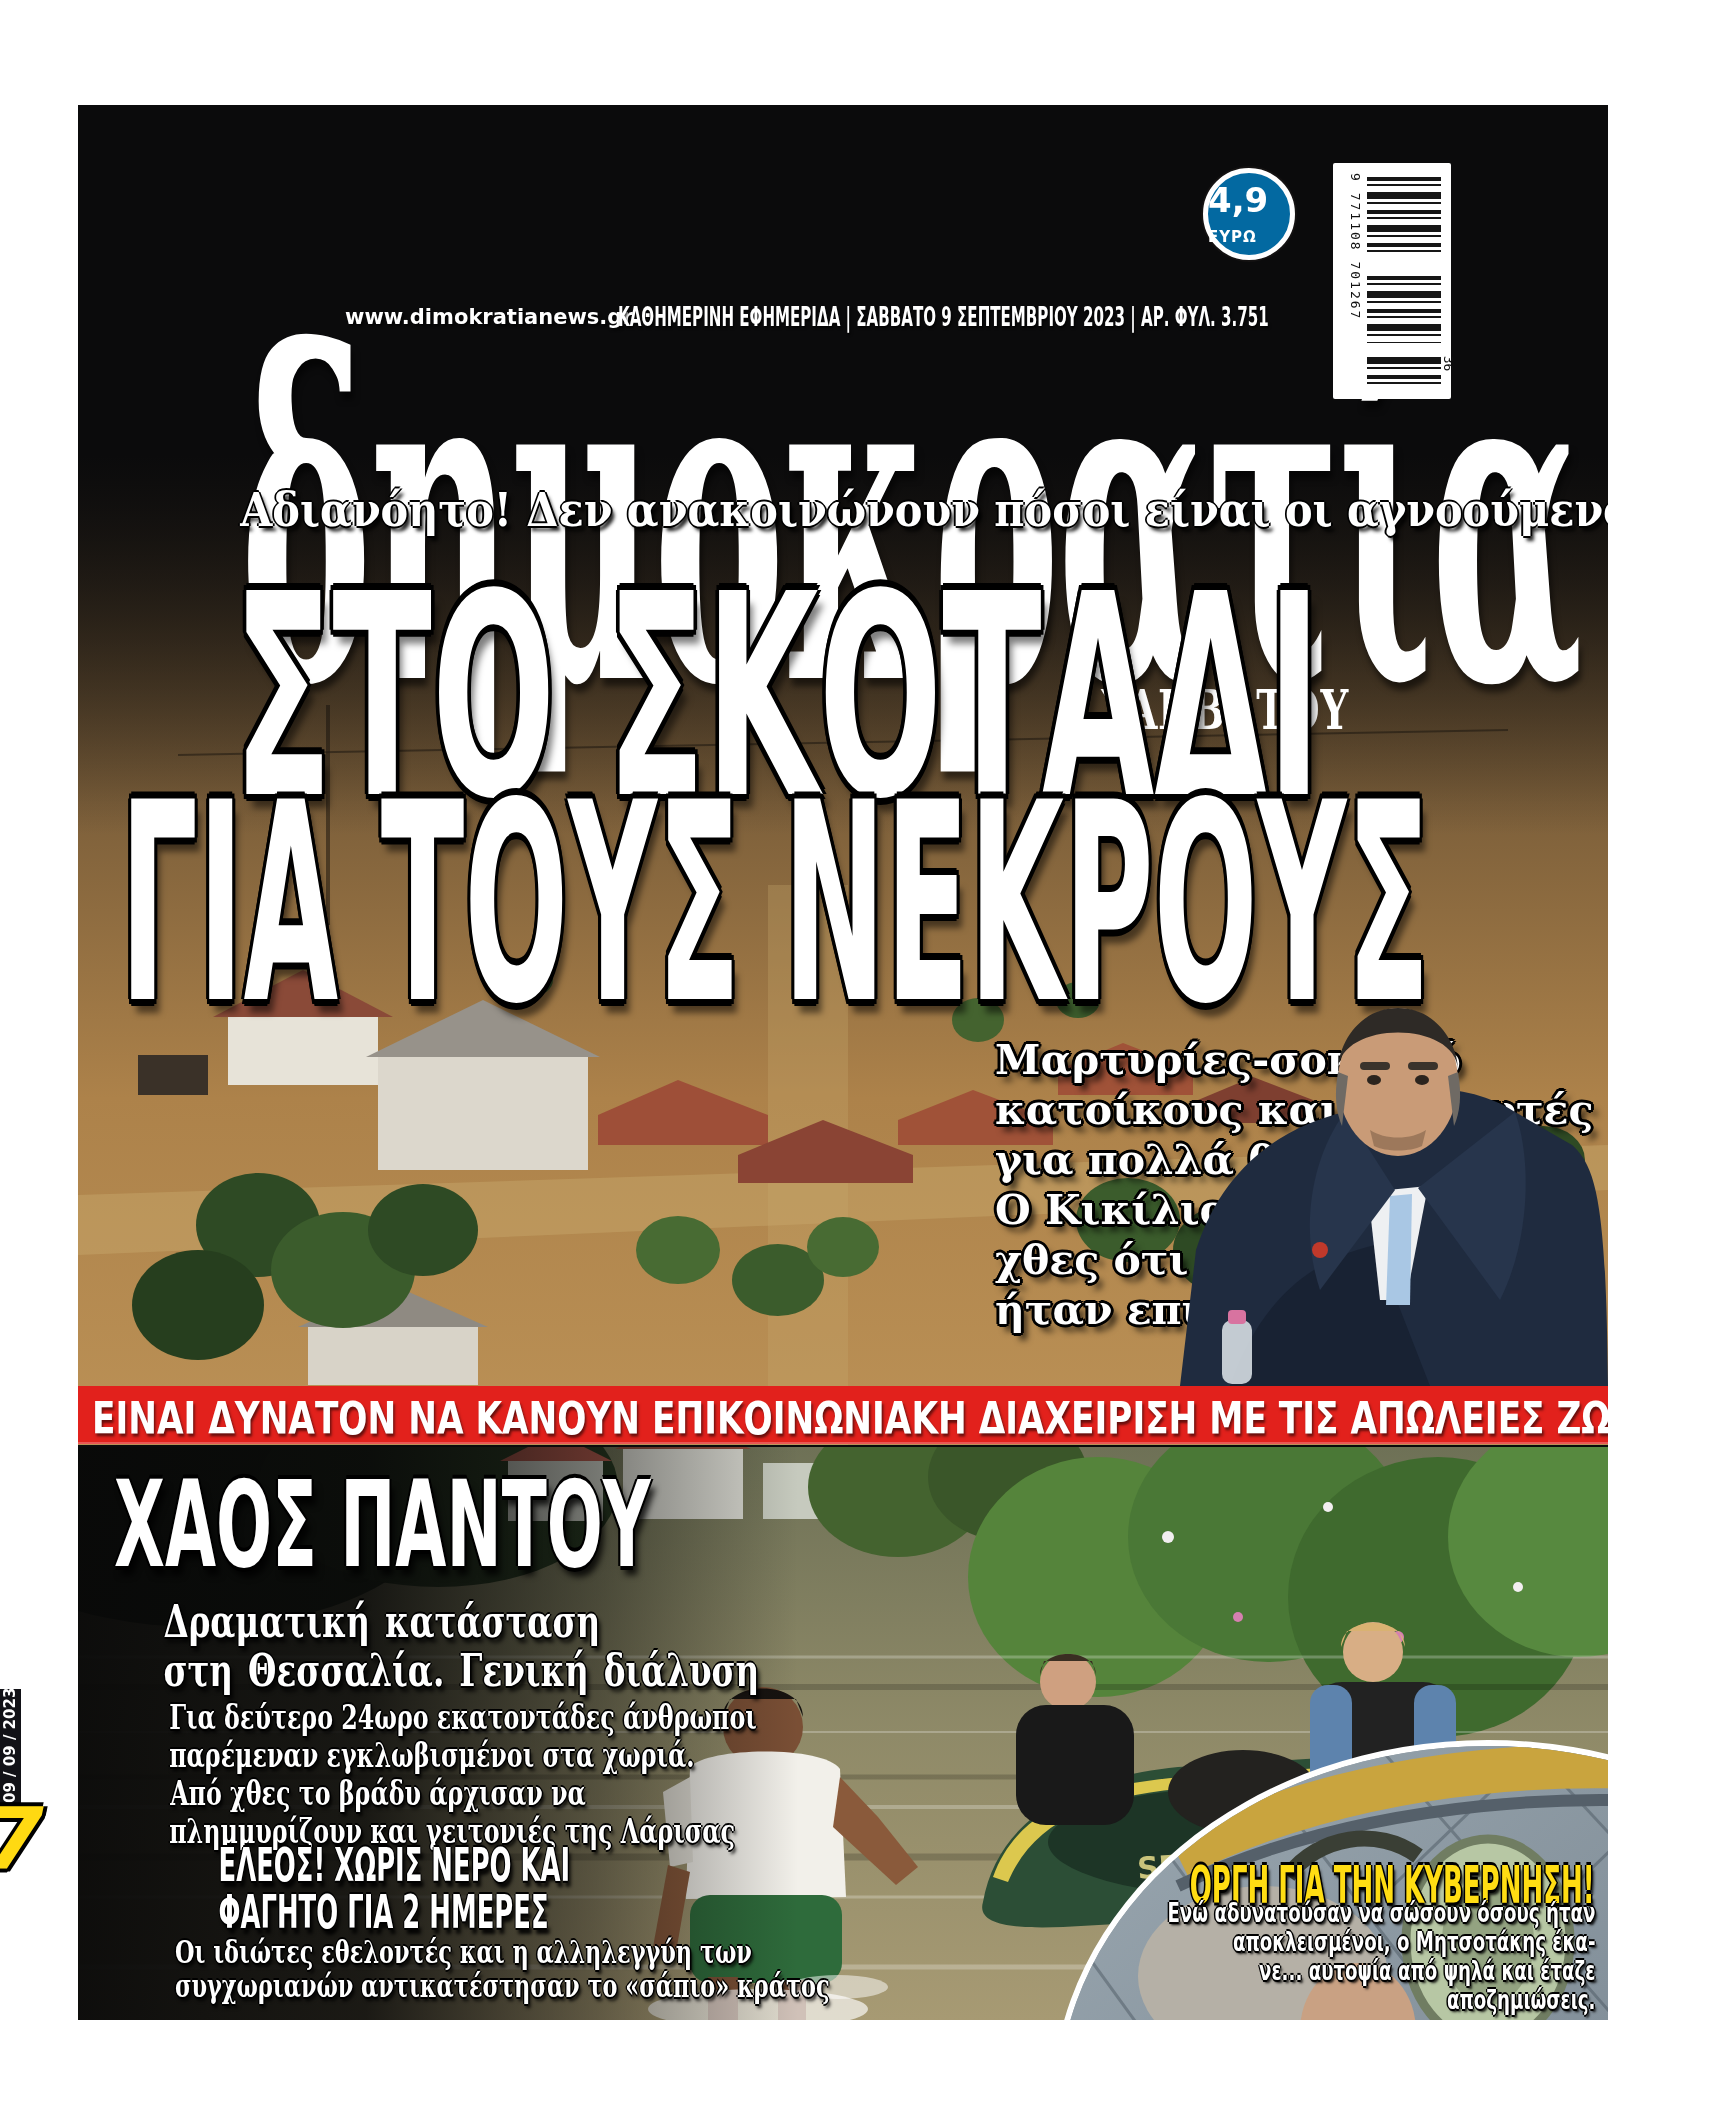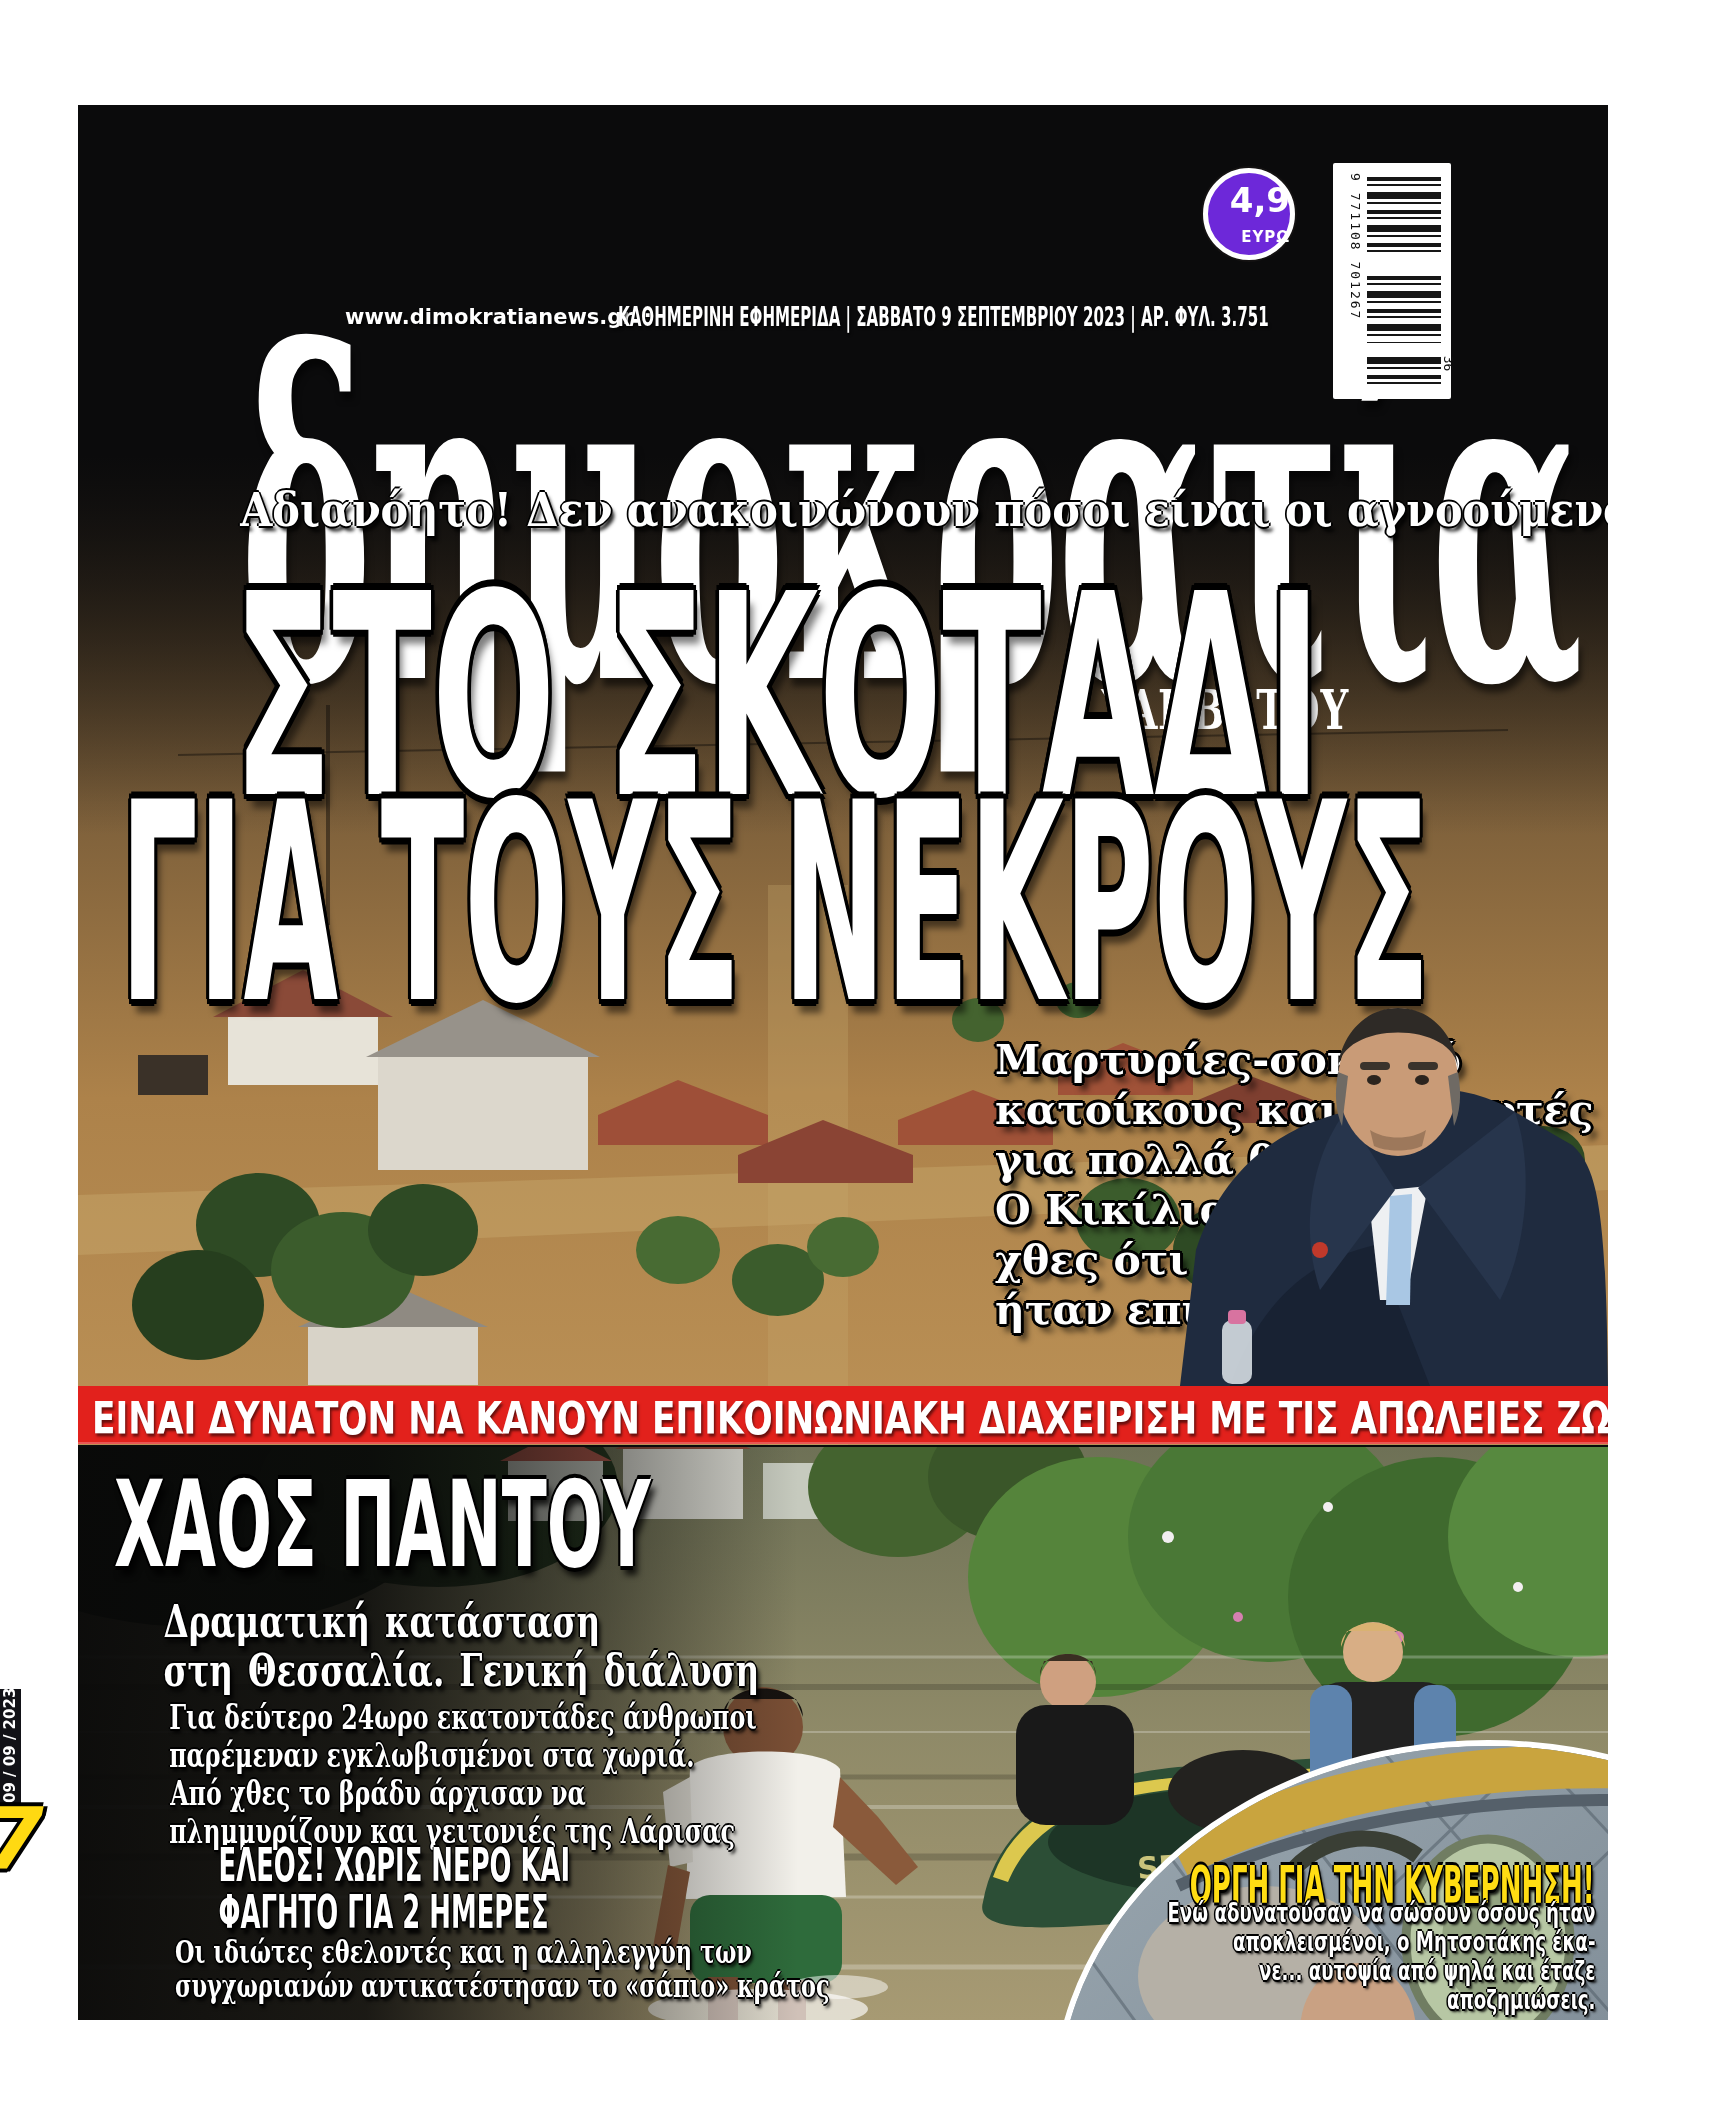--- a/index.html
+++ b/index.html
@@ -18,21 +18,21 @@
             transform:scale(.58,1);transform-origin:left top;
             text-shadow:2px 2px 3px rgba(0,0,0,.8);}
   .logo{left:162px;top:190px;font-family:"DejaVu Serif",serif;font-weight:bold;
         font-size:450px;line-height:1;color:#fff;letter-spacing:-6px;
         transform:scale(.44,1);transform-origin:left top;
         text-shadow:6px 8px 10px rgba(0,0,0,.55);}
   .edition{left:1021px;top:573px;font-family:"DejaVu Serif",serif;font-weight:bold;
         font-size:54px;color:#fff;letter-spacing:1px;
         transform:scale(.72,1);transform-origin:left top;}
   .price-circle{left:1125px;top:63px;width:82px;height:82px;border-radius:50%;
-        background:#6d28d9;border:5px solid #fff;color:#fff;text-align:right;
+        background:#0369a1;border:5px solid #fff;color:#fff;text-align:left;
         box-shadow:0 0 0 2px #141212;}
   .price-amount{font-size:34px;font-weight:bold;line-height:1;margin-top:10px;}
   .price-cur{font-size:15px;font-weight:bold;line-height:1;margin-top:13px;letter-spacing:1px;}
   .barcode{left:1255px;top:58px;width:118px;height:236px;background:#fff;border-radius:2px;}
   .barcode-bars{position:absolute;left:34px;top:14px;right:10px;bottom:14px;
         background:repeating-linear-gradient(180deg,
            #161616 0 4px,#fff 4px 7px,#161616 7px 9px,#fff 9px 15px,
            #161616 15px 22px,#fff 22px 25px,#161616 25px 27px,#fff 27px 33px);}
   .barcode-gap1{position:absolute;left:34px;top:95px;right:10px;height:12px;background:#fff;}
   .barcode-gap2{position:absolute;left:34px;top:180px;right:10px;height:14px;background:#fff;}

